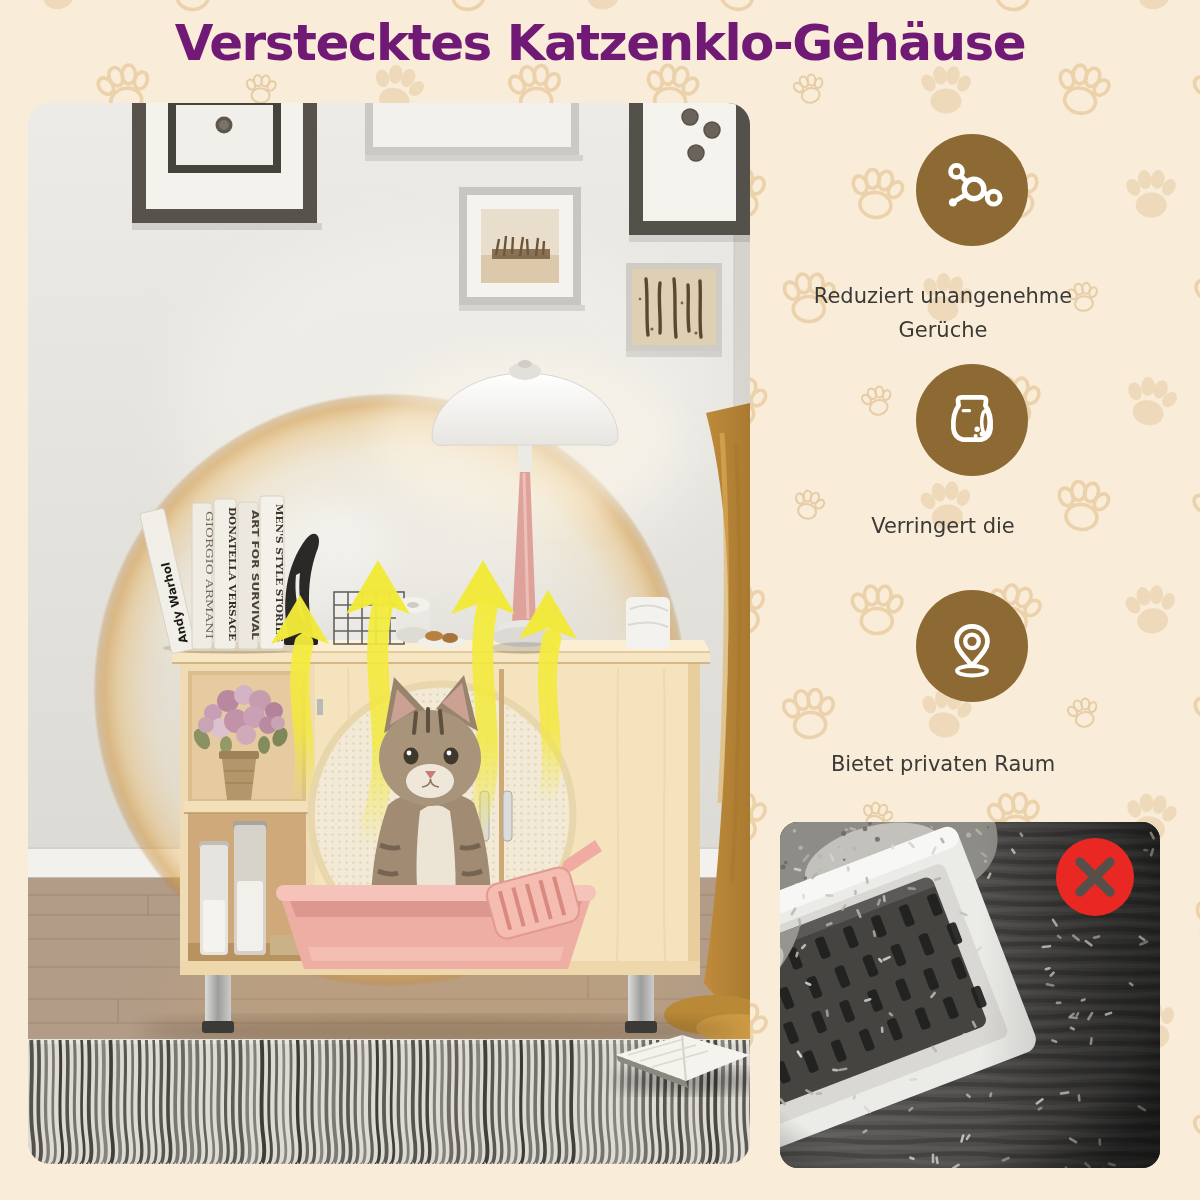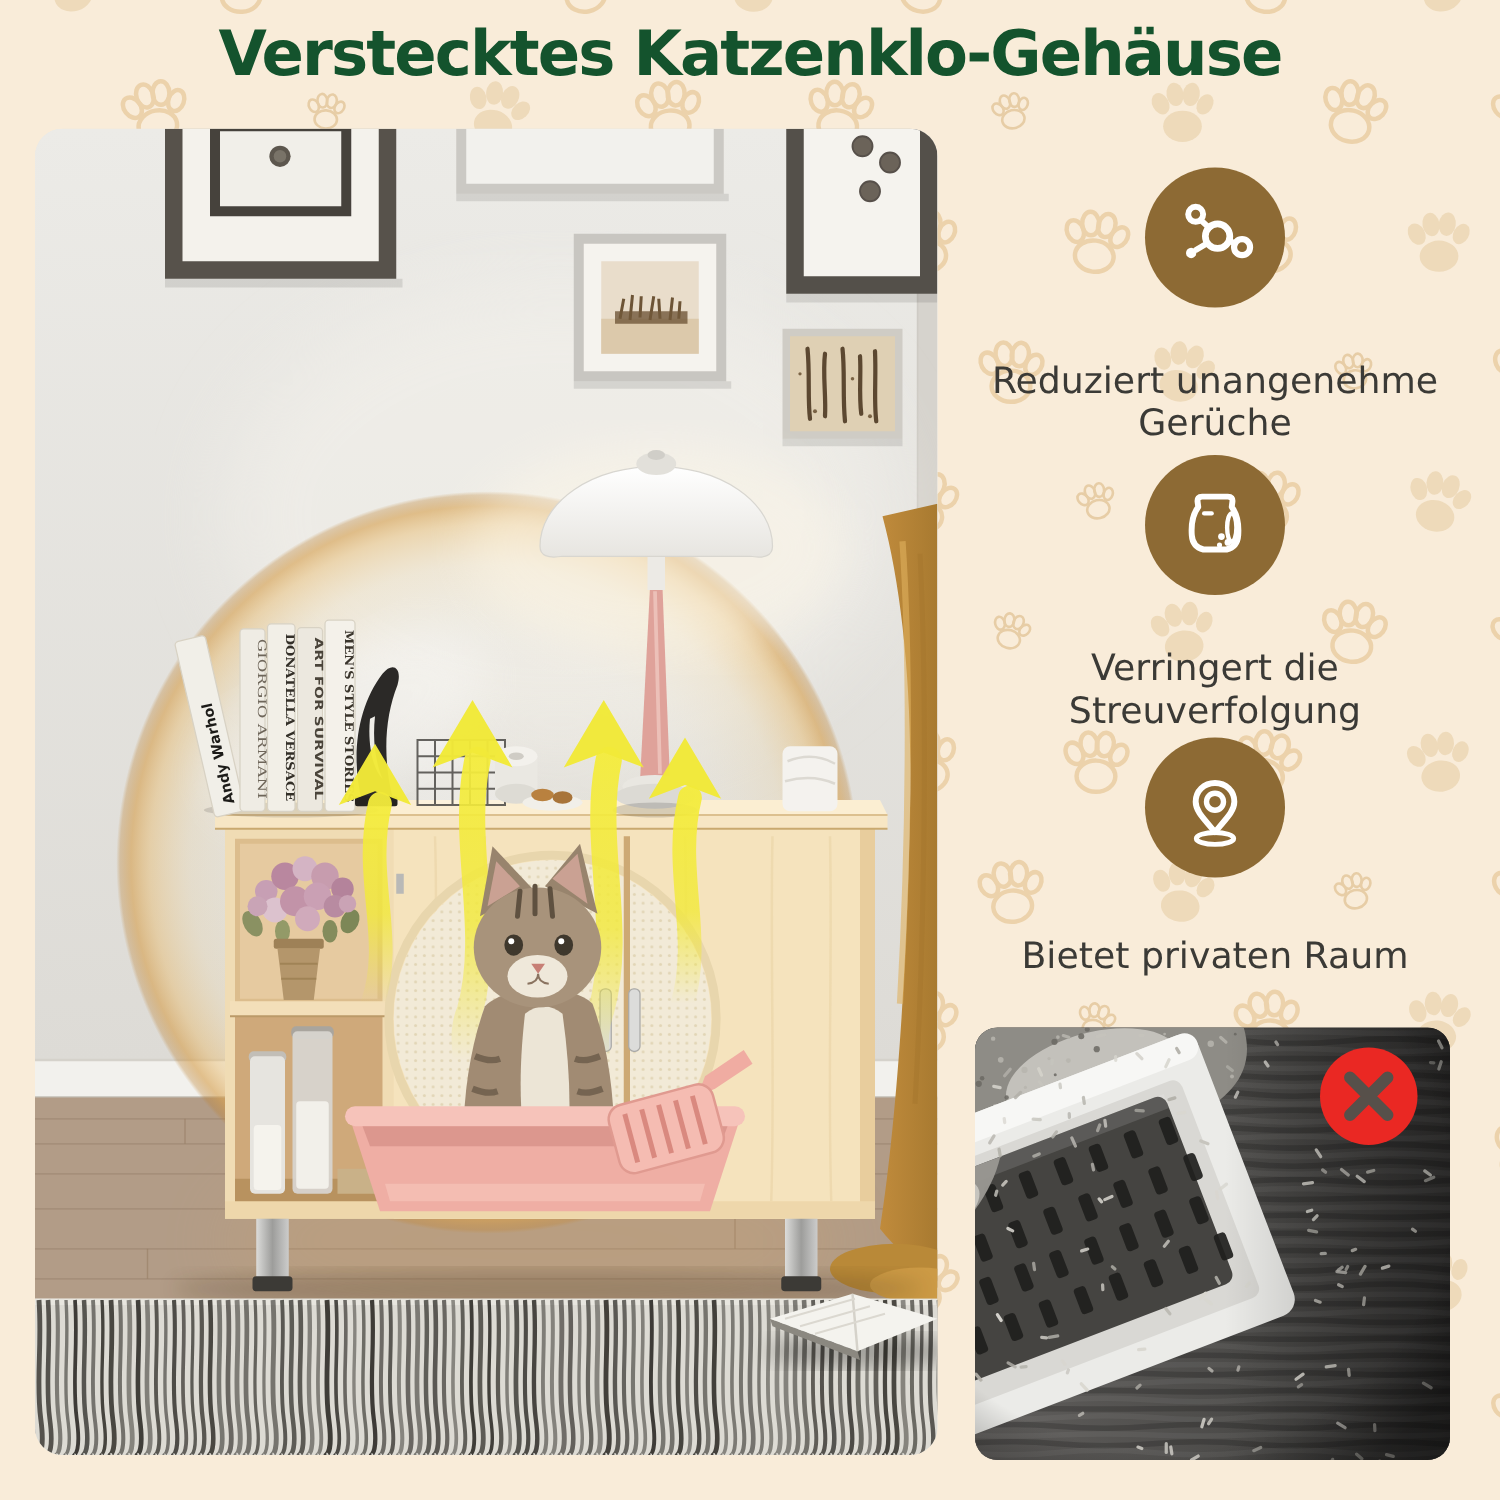--- a/index.html
+++ b/index.html
@@ -6,41 +6,41 @@
   body{
     width:1200px;height:1200px;position:relative;overflow:hidden;
     background:#f9ecd9;
     font-family:"DejaVu Sans","Liberation Sans",sans-serif;
   }
   .canvas{position:absolute;inset:0;}
   .paw-layer{position:absolute;inset:0;pointer-events:none;}
   .title{
     position:absolute;top:14px;left:0;width:1200px;margin:0;
     text-align:center;font-size:50px;font-weight:800;letter-spacing:-1.5px;
-    color:#14532d;
+    color:#701a75;
   }
   .photo-main{
     position:absolute;left:28px;top:103px;width:722px;height:1061px;margin:0;
     border-radius:22px;overflow:hidden;background:#e9e8e4;
   }
   .photo-compare{
     position:absolute;left:780px;top:822px;width:380px;height:346px;margin:0;
     border-radius:18px;overflow:hidden;background:#4a4947;
   }
   .icon-circle{
     position:absolute;width:112px;height:112px;border-radius:50%;
     background:#8d6a34;display:flex;align-items:center;justify-content:center;
   }
   .icon-circle svg{width:66px;height:66px;}
   .f1-icon{left:916px;top:134px;}
   .f2-icon{left:916px;top:364px;}
   .f3-icon{left:916px;top:590px;}
   .feature-label{
-    position:absolute;left:762px;width:420px;text-align:center;
-    font-size:29px;line-height:34px;color:#3b3a36;font-weight:400;
+    position:absolute;left:733px;width:420px;text-align:center;
+    font-size:21px;line-height:34px;color:#3b3a36;font-weight:400;
   }
   .f1-label{top:258px;}
   .f2-label{top:488px;}
   .f3-label{top:723px;margin-top:24px;}
   svg{display:block;}
 </style>
 </head>
 <body>
 
 <div class="canvas">
@@ -1388,21 +1388,20 @@
         <path d="M22,10 h20 q4,0 3.5,4 l-.5,4 q6,8 5,22 q-.6,9 -9,11 h-18 q-8.4,-2 -9,-11 q-1,-14 5,-22 l-.5,-4 q-.5,-4 3.5,-4 z" stroke-width="4.6"></path>
         <ellipse cx="45" cy="34" rx="3.6" ry="11" stroke-width="3.4"></ellipse>
         <line x1="23.5" y1="23" x2="29.5" y2="23" stroke-width="3.2"></line>
         <circle cx="37" cy="41" r="2.6" fill="#ffffff" stroke="none"></circle>
         <circle cx="42" cy="45.5" r="2.6" fill="#ffffff" stroke="none"></circle>
         <circle cx="35.5" cy="47.5" r="2" fill="#ffffff" stroke="none"></circle>
       </svg>
     </div>
     <p class="feature-label f2-label">
       <span>Verringert die</span><br>
-      <span>Streuverfolgung</span>
     </p>
 
     <div class="icon-circle f3-icon">
       <svg viewBox="0 0 64 64" fill="none" stroke="#ffffff" stroke-linecap="round" stroke-linejoin="round">
         <path d="M32,13 c-8.6,0 -15,6.4 -15,14.6 c0,6.8 4.8,11.6 15,23.4 c10.2,-11.8 15,-16.6 15,-23.4 c0,-8.2 -6.4,-14.6 -15,-14.6 z" stroke-width="4.6"></path>
         <circle cx="32" cy="27.5" r="6.6" stroke-width="4.2"></circle>
         <ellipse cx="32" cy="56" rx="14.5" ry="4.6" stroke-width="3.8"></ellipse>
       </svg>
     </div>
     <p class="feature-label f3-label">

